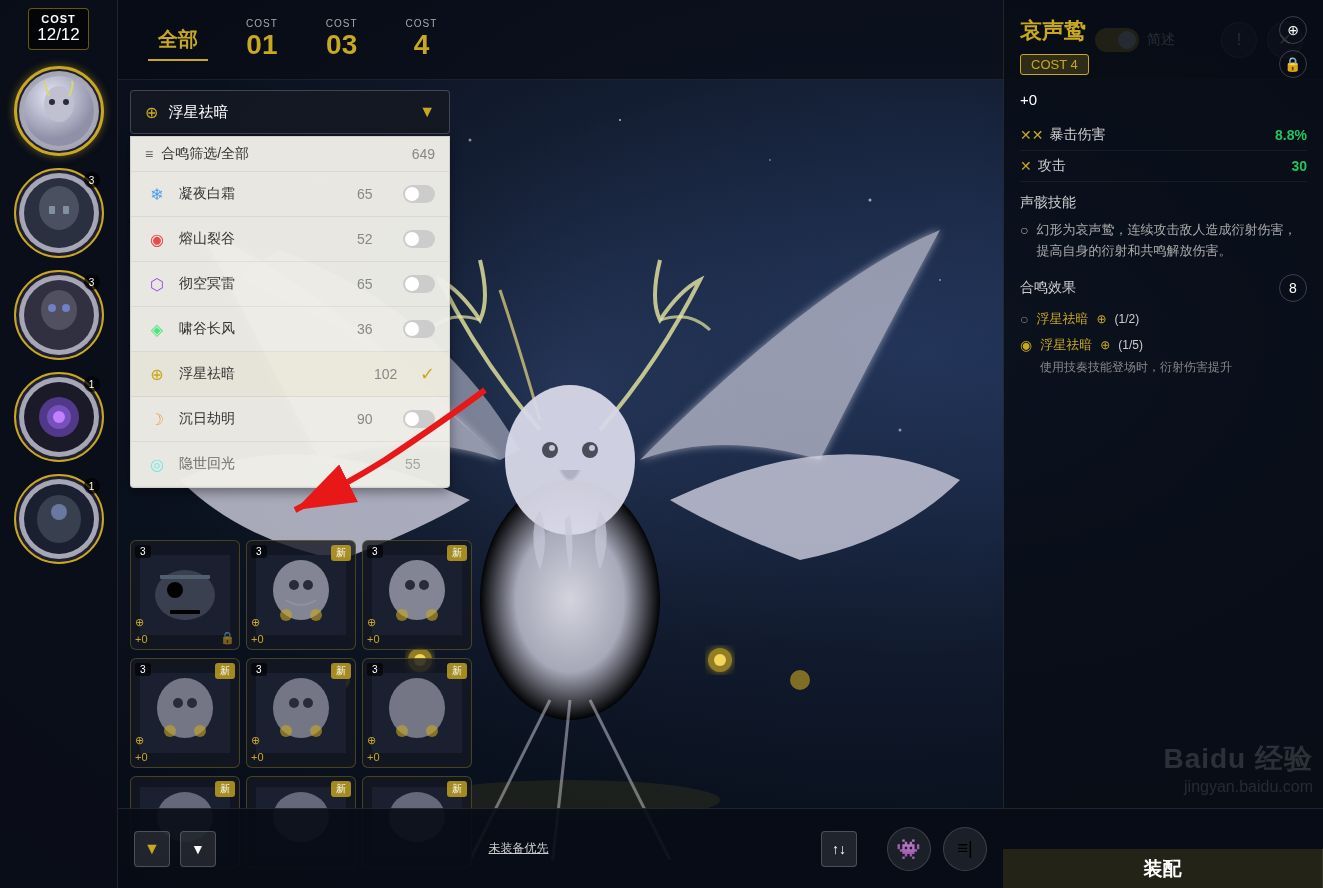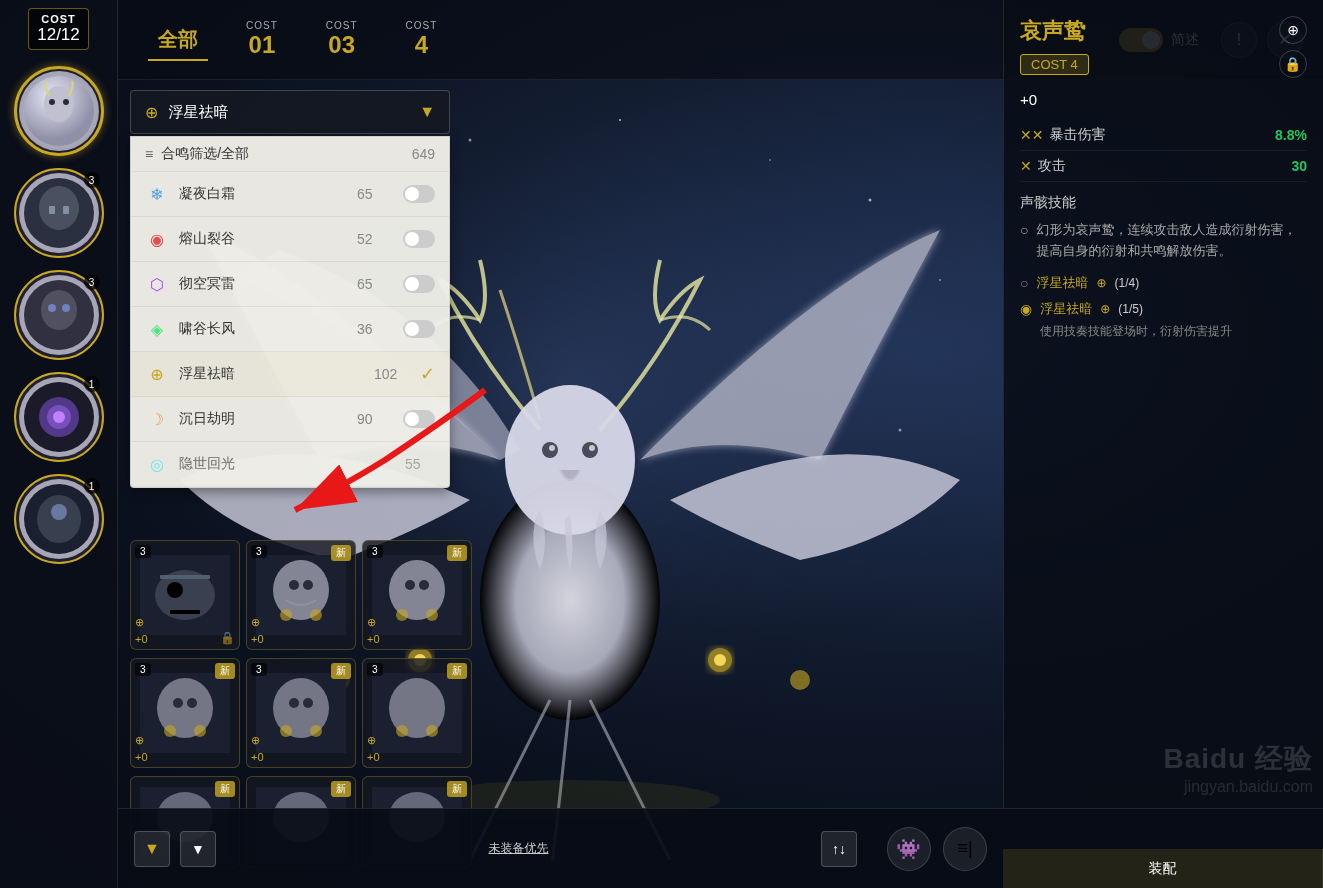--- a/index.html
+++ b/index.html
@@ -147,40 +147,40 @@
       right: 10px;
       height: 2px;
       background: #c8a820;
     }
     .nav-tab .tab-cost-label {
       font-size: 10px;
       color: #aaa;
       letter-spacing: 1px;
     }
     .nav-tab .tab-cost-num {
-      font-size: 24px;
+      font-size: 28px;
       font-weight: bold;
       color: #c8a820;
     }
     .nav-tab.active .tab-label {
       color: #c8a820;
     }
     .nav-tab .tab-label {
       font-size: 20px;
       color: #fff;
       font-weight: bold;
     }
 
     .nav-spacer { flex: 1; }
 
     .toggle-switch {
       display: flex;
       align-items: center;
       gap: 8px;
-      margin-right: 12px;
+      margin-right: 36px;
     }
     .toggle-track {
       width: 44px;
       height: 24px;
       background: #c8a820;
       border-radius: 12px;
       position: relative;
       cursor: pointer;
     }
     .toggle-knob {
@@ -606,22 +606,22 @@
       background: rgba(8,12,22,0.92);
       border-top: 1px solid rgba(255,255,255,0.1);
       display: flex;
       z-index: 15;
     }
     .action-btn {
       flex: 1;
       display: flex;
       align-items: center;
       justify-content: center;
-      font-size: 14px;
-      font-weight: normal;
+      font-size: 19px;
+      font-weight: bold;
       cursor: pointer;
       margin-top: 40px;
     }
     .action-btn.equip {
       background: rgba(200,168,32,0.15);
       border-right: 1px solid rgba(255,255,255,0.1);
       color: #fff;
     }
     .action-btn.train {
       background: rgba(200,168,32,0.15);
@@ -1095,27 +1095,31 @@
   </div>
 
   <div class="section-title">声骸技能</div>
 
   <div class="skill-item">
     <span class="skill-bullet">○</span>
     <span class="skill-text">幻形为哀声鸷，连续攻击敌人造成衍射伤害，提高自身的衍射和共鸣解放伤害。</span>
   </div>
 
   <div class="resonate-section">
+    <div class="resonate-title">
+      <span class="resonate-label">合鸣效果</span>
+      <div class="resonate-icon-btn">8</div>
+    </div>
 
     <div class="resonate-item">
       <div class="resonate-row">
         <span class="resonate-bullet-empty">○</span>
         <span class="resonate-item-name">浮星祛暗</span>
         <span class="resonate-item-icon">⊕</span>
-        <span class="resonate-item-count">(1/4)</span>
+        <span class="resonate-item-count">(1/2)</span>
       </div>
     </div>
 
     <div class="resonate-item">
       <div class="resonate-row">
         <span class="resonate-bullet-filled">◉</span>
         <span class="resonate-item-name">浮星祛暗</span>
         <span class="resonate-item-icon">⊕</span>
         <span class="resonate-item-count">(1/5)</span>
       </div>

